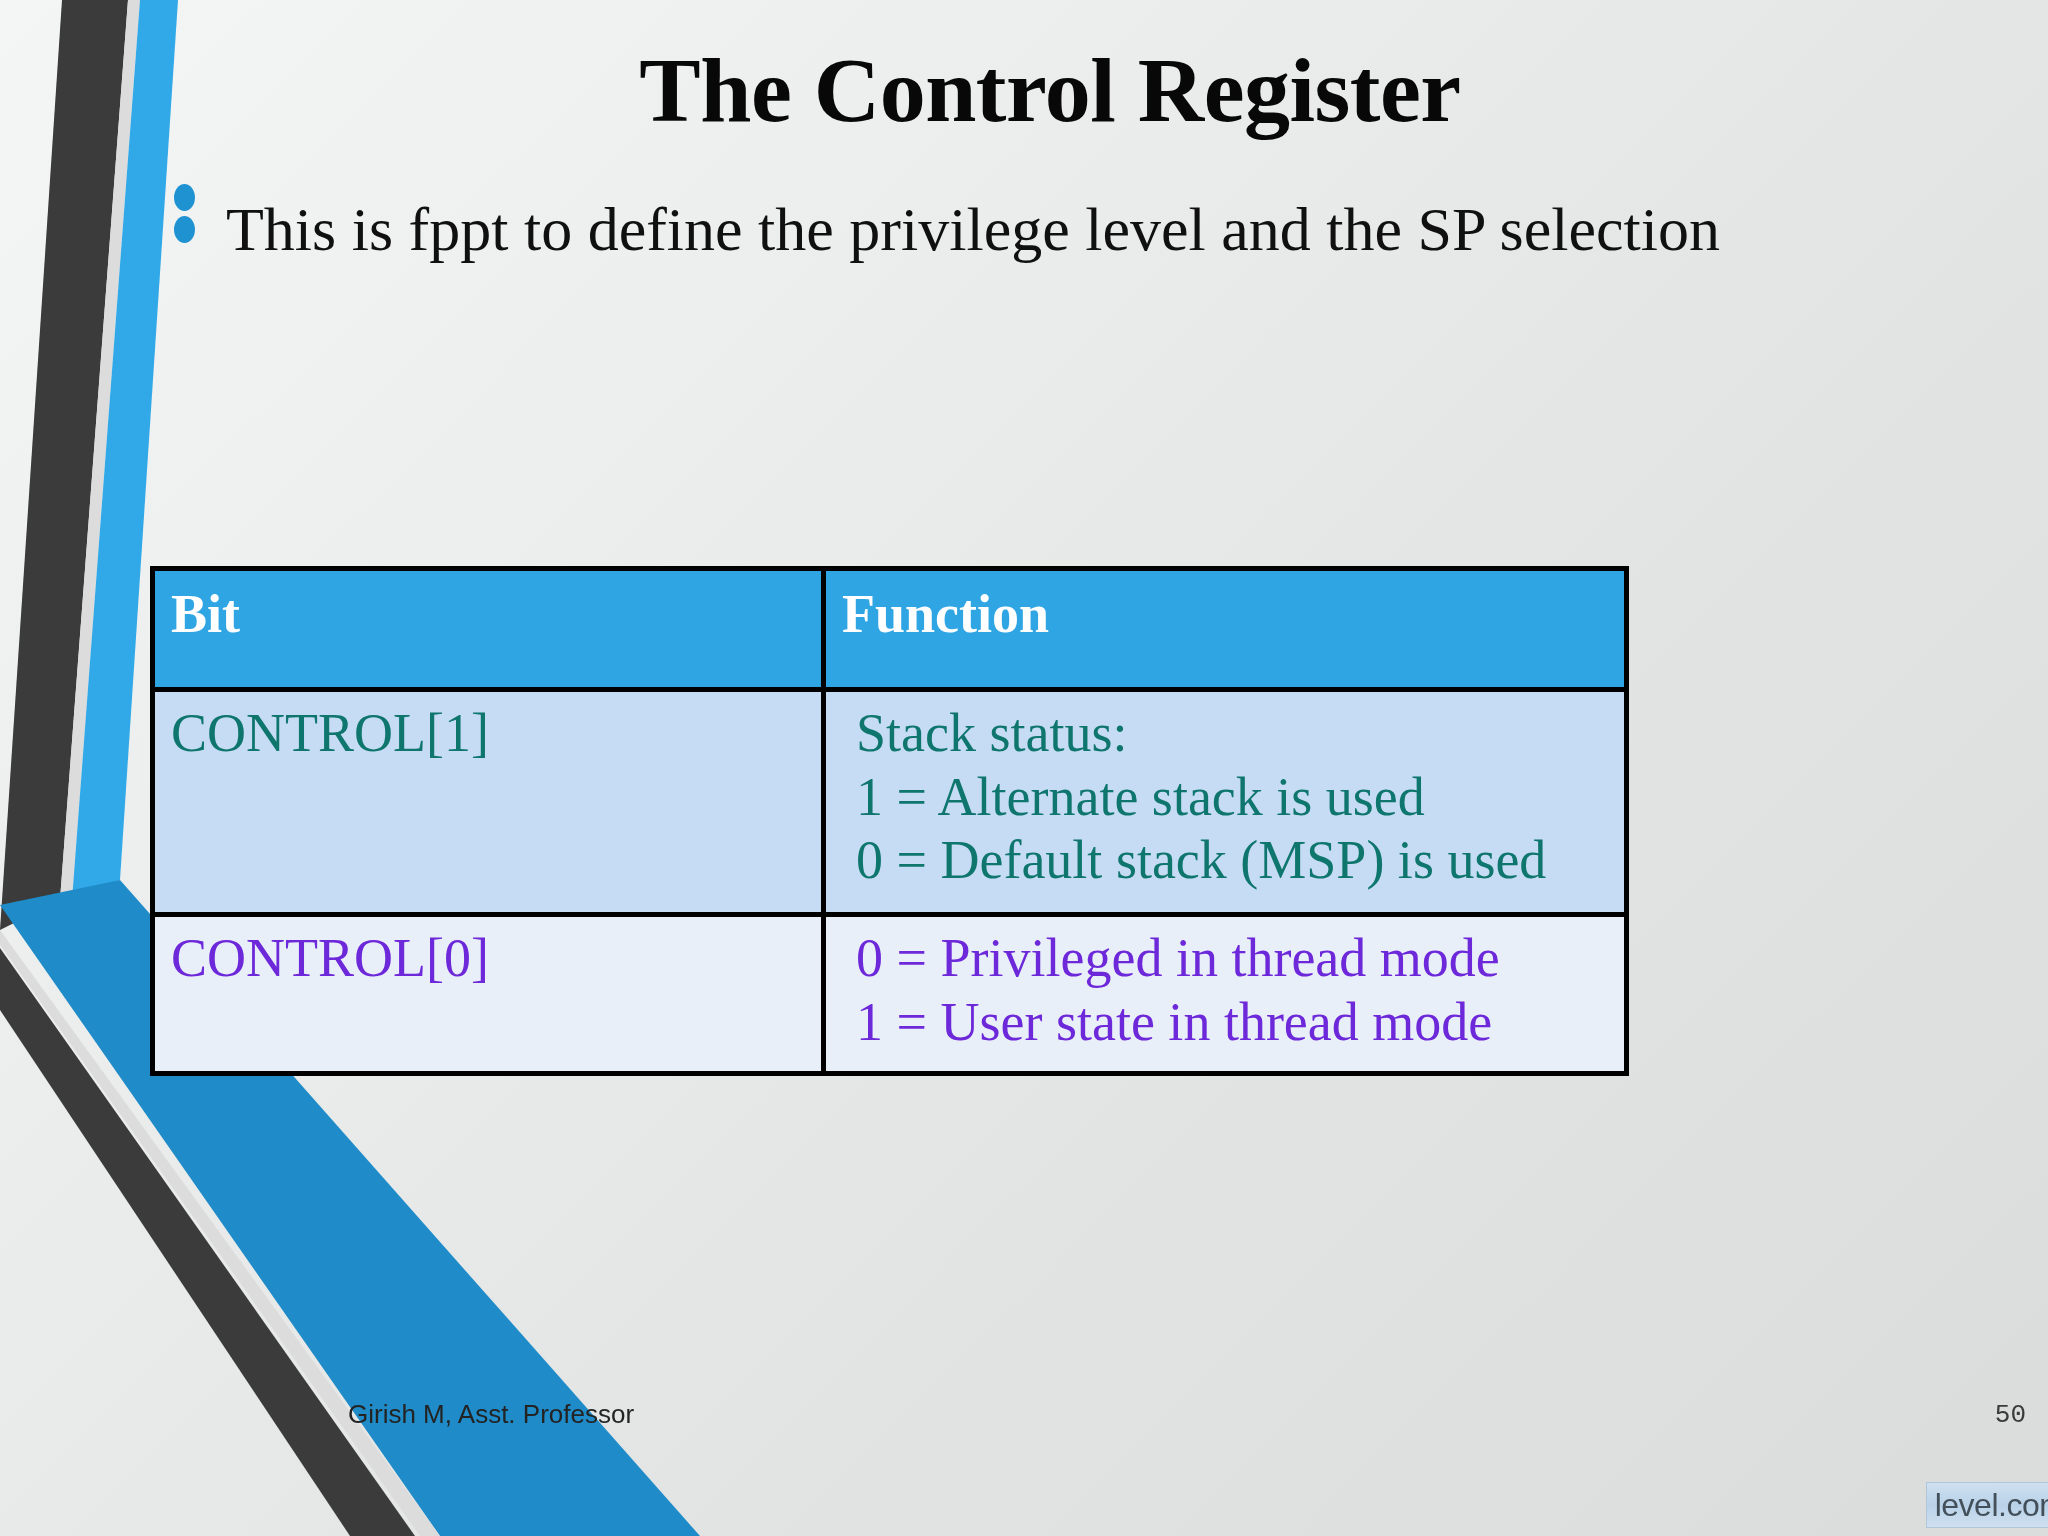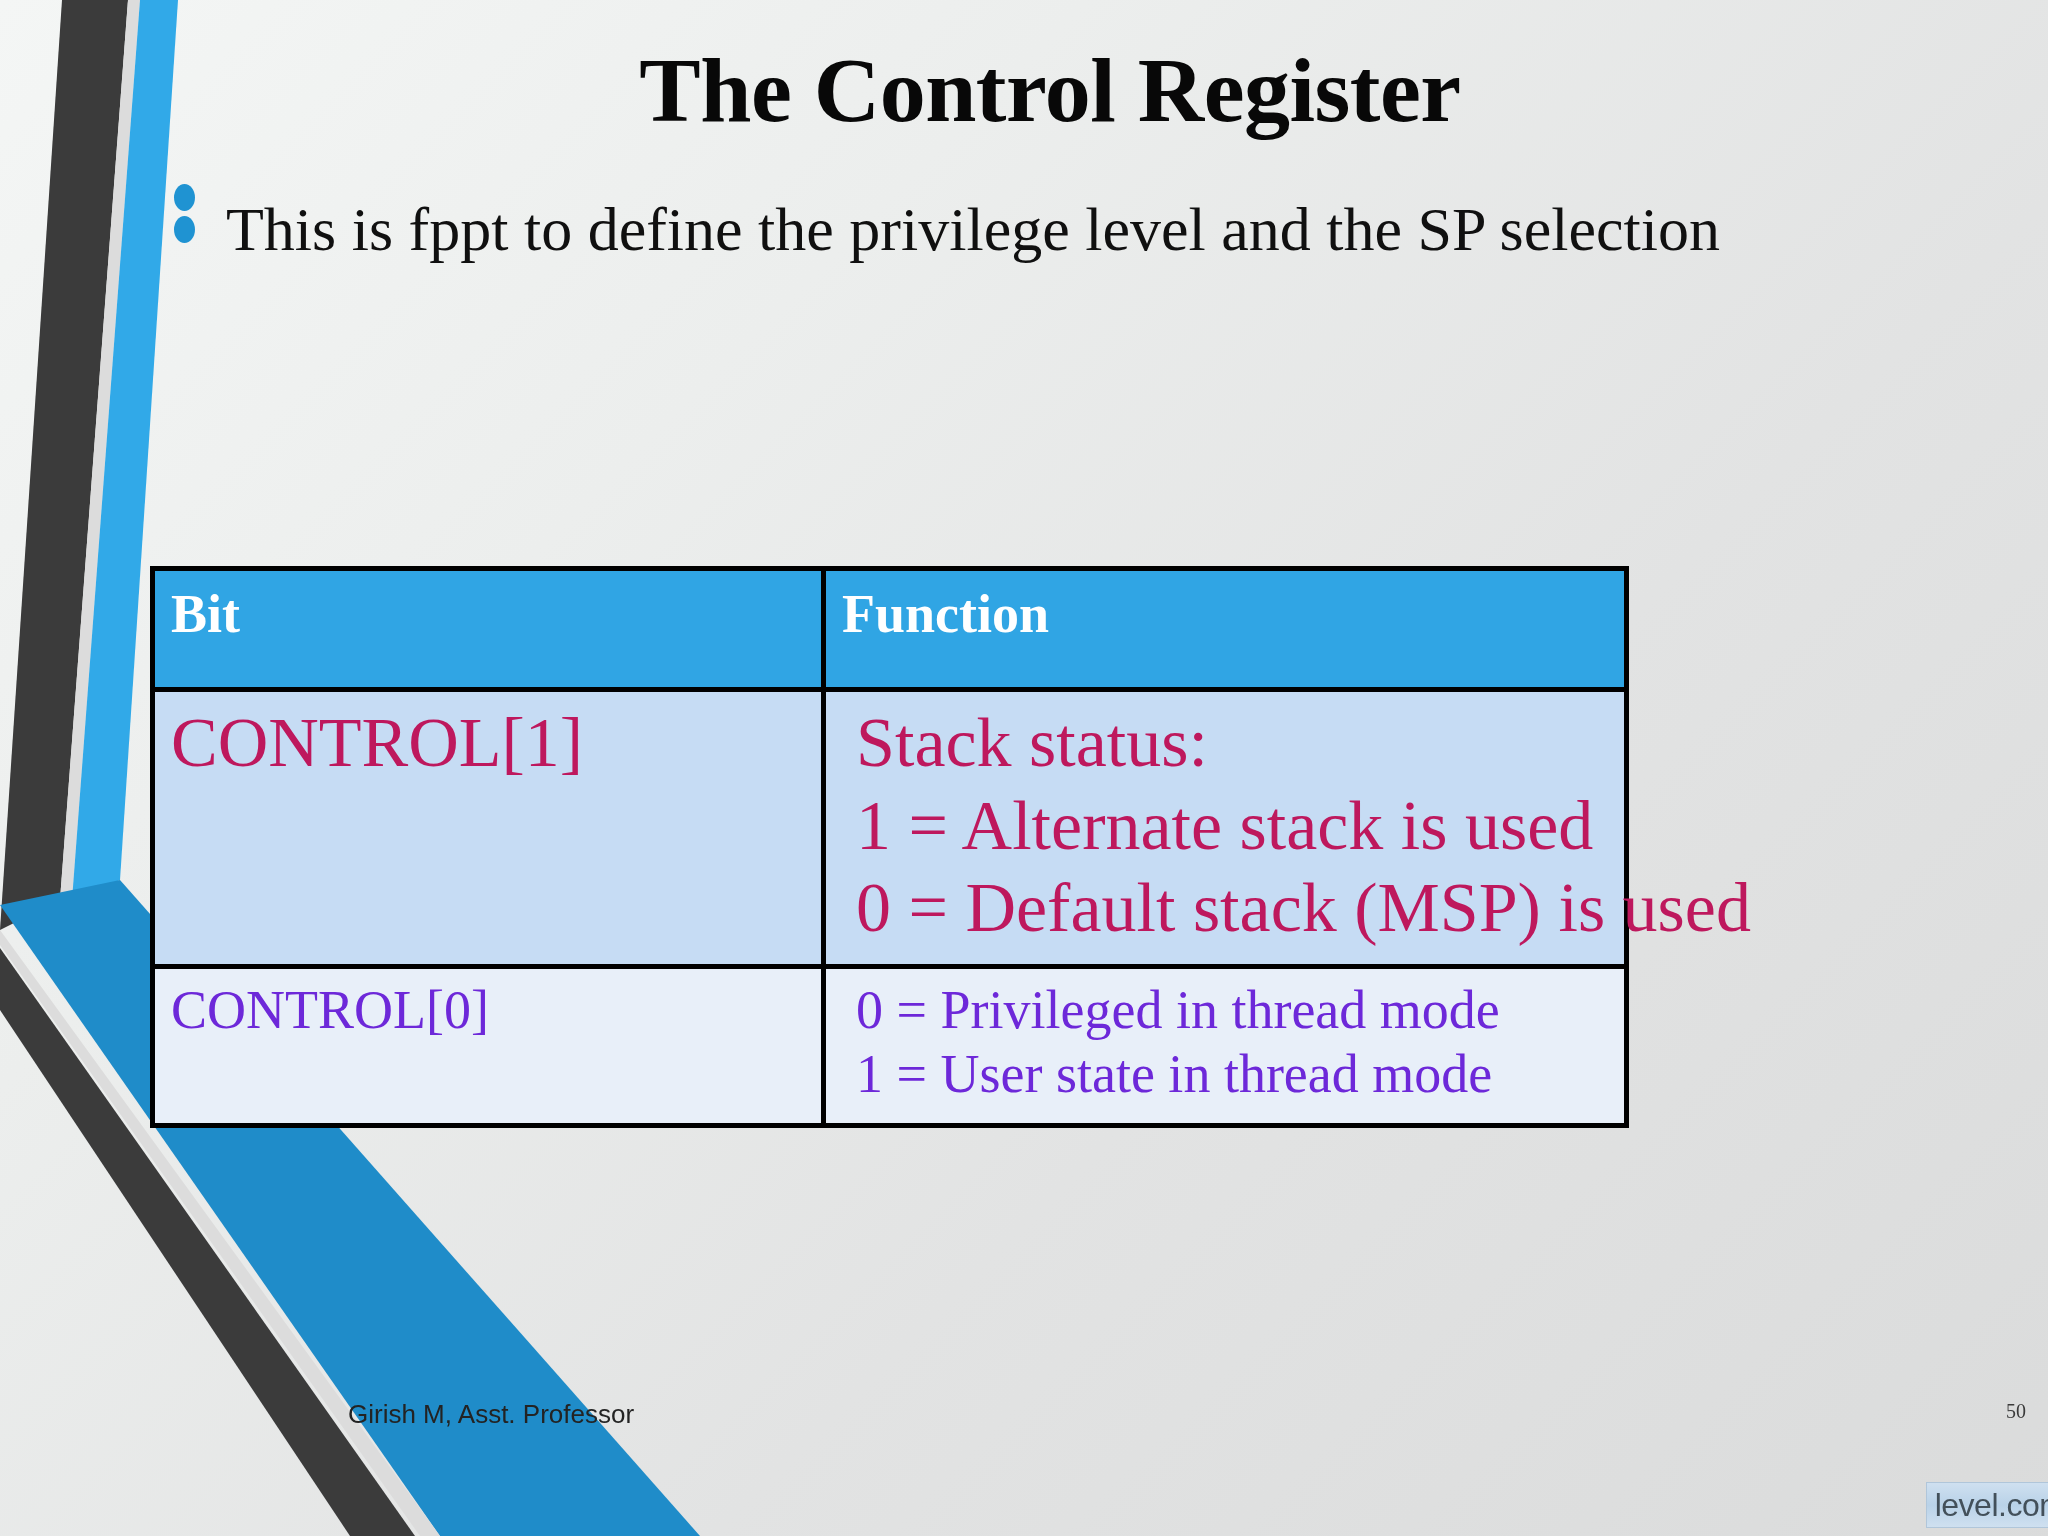--- a/index.html
+++ b/index.html
@@ -96,23 +96,23 @@
     background: #30a5e4;
     color: #ffffff;
     font-weight: bold;
     font-size: 54px;
     height: 88px;
     line-height: 1.1;
     padding-top: 14px;
   }
   .row-1 td {
     background: #c6dcf4;
-    font-size: 70px;
+    font-size: 54px;
     line-height: 1.18;
-    color: #be185d;
+    color: #0f766e;
     height: 196px;
   }
   .row-2 td {
     background: #e8eff9;
     font-size: 54px;
     line-height: 1.18;
     color: #6d28d9;
     height: 130px;
   }
   .cell-line { display: block; white-space: nowrap; margin-left: 14px; }
@@ -123,23 +123,23 @@
     left: 348px;
     top: 1399px;
     font-size: 26px;
     color: #232323;
     font-family: "Liberation Sans", sans-serif;
   }
   .slide-number {
     position: absolute;
     right: 62px;
     top: 1400px;
-    font-size: 20px;
+    font-size: 26px;
     color: #3a3a3a;
-    font-family: Liberation Serif, serif;
+    font-family: Liberation Mono, monospace;
   }
   .fppt {
     position: absolute;
     right: 14px;
     bottom: 8px;
     width: 146px;
     height: 44px;
     background: linear-gradient(180deg, #cfe0f0 0%, #b9d2e8 50%, #cfe0f0 100%);
     border: 1px solid #b0c6da;
     display: flex;

